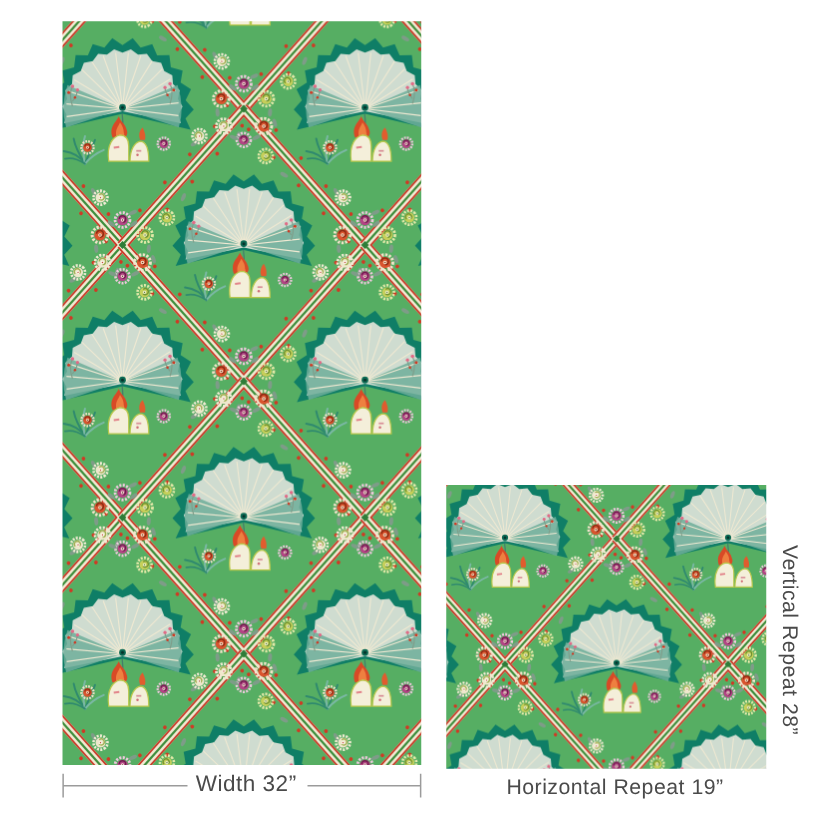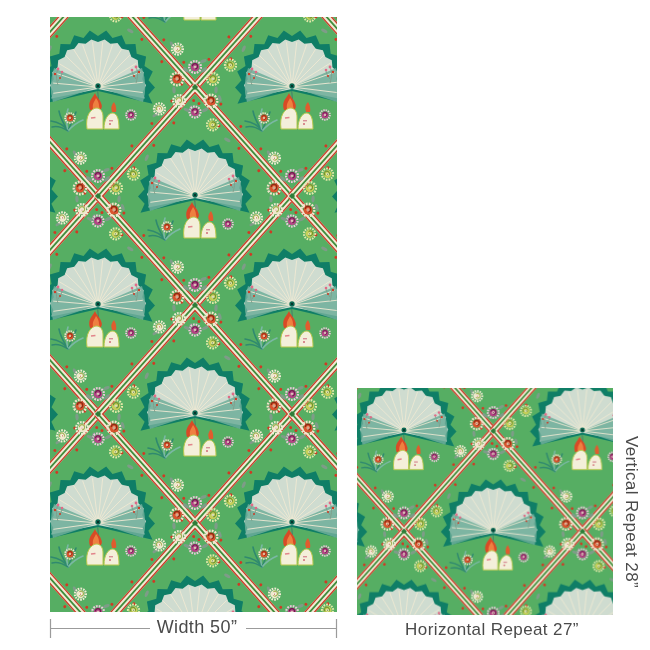--- a/index.html
+++ b/index.html
@@ -168,17 +168,17 @@
   <rect x="357" y="388" width="256" height="227" fill="url(#wp-repeat)"></rect>
 
   <g stroke="#9b9b9b" stroke-width="1.2">
     <line x1="50.5" y1="619" x2="50.5" y2="638"></line>
     <line x1="336.5" y1="619" x2="336.5" y2="638"></line>
     <line x1="50.5" y1="628.5" x2="150" y2="628.5"></line>
     <line x1="246" y1="628.5" x2="336.5" y2="628.5"></line>
   </g>
 </svg>
 
-<div class="lbl lbl-width">Width 50”</div>
-<div class="lbl lbl-hrep">Horizontal Repeat 27”</div>
+<div class="lbl lbl-width">Width 32”</div>
+<div class="lbl lbl-hrep">Horizontal Repeat 19”</div>
 <div class="lbl lbl-vrep">Vertical Repeat 28”</div>
 
 </div>
 
 </body></html>

